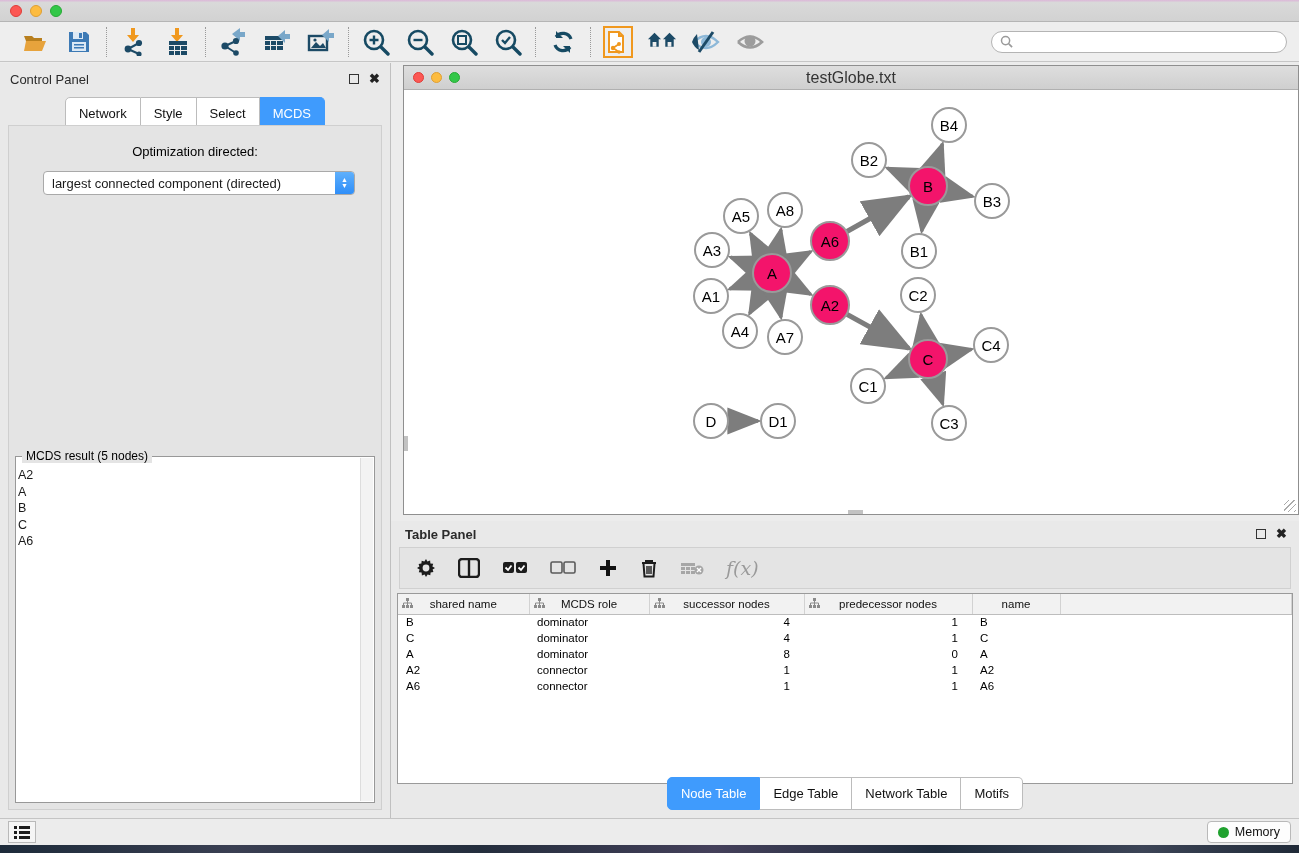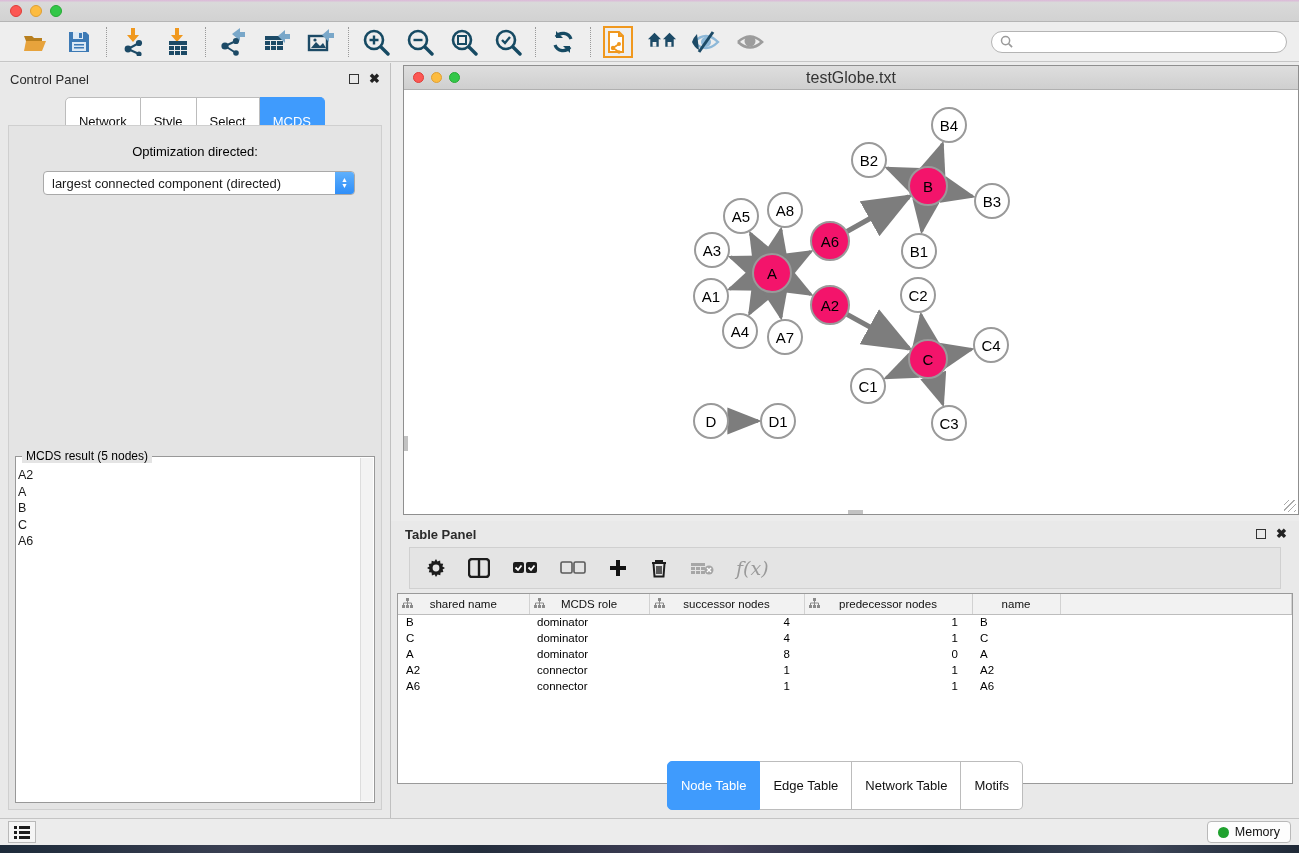--- a/index.html
+++ b/index.html
@@ -31,21 +31,21 @@
   .main { position:absolute; top:63px; left:0; right:0; bottom:35px; display:flex; }
 
   
   .control-panel { width:391px; background:#e9e9e9; border-right:1px solid #c0c0c0; position:relative; padding-top:4px; }
   .panel-header { height:24px; display:flex; align-items:center; padding:0 10px; font-size:13px; color:#2b2b2b; }
   .panel-header .ph-title { flex:1; }
   .ph-btns { display:flex; gap:10px; align-items:center; }
   .float-btn { width:10px; height:10px; border:1.5px solid #333; background:transparent; }
   .close-btn { font-size:13px; font-weight:bold; color:#222; line-height:10px; }
   .cp-tabs { display:flex; justify-content:center; margin:6px 0 4px 0; }
-  .seg-tab { background:#fff; border:1px solid #bcbcbc; border-left:none; padding:16px 13px; font-size:13px; color:#111; }
+  .seg-tab { background:#fff; border:1px solid #bcbcbc; border-left:none; padding:8px 13px; font-size:13px; color:#111; }
   .seg-tab:first-child { border-left:1px solid #bcbcbc; border-radius:5px 0 0 5px; }
   .seg-tab:last-child { border-radius:0 5px 5px 0; }
   .seg-tab.active { background:#3f9bfd; border-color:#3f9bfd; color:#fff; }
   .cp-body { position:absolute; top:62px; bottom:8px; left:8px; right:8px; background:#e4e4e4; border:1px solid #cfcfcf; }
   .opt-label { text-align:center; font-size:13px; margin-top:18px; color:#000; }
   .select-wrap { margin:12px 26px 0 34px; height:24px; background:#fff; border:1px solid #a9a9a9; border-radius:4px;
     display:flex; align-items:center; position:relative; }
   .select-wrap .sel-text { flex:1; font-size:13px; padding-left:8px; white-space:nowrap; overflow:hidden; }
   .sel-stepper { width:19px; height:22px; background:linear-gradient(#5fb0fc,#2f8ef8); border-radius:0 3px 3px 0;
     display:flex; flex-direction:column; align-items:center; justify-content:center; color:#fff; font-size:7px; line-height:6px; }
@@ -69,21 +69,21 @@
   .net-canvas { position:absolute; top:25px; left:0; right:0; bottom:0; background:#fff; overflow:hidden; }
   .resize-grip { position:absolute; right:2px; bottom:2px; width:12px; height:12px;
     background:repeating-linear-gradient(135deg, transparent 0 3px, #aaa 3px 4px); }
   .vscroll-mark { position:absolute; left:0; top:345px; width:4px; height:15px; background:#c2c2c2; }
   .hscroll-mark { position:absolute; left:444px; bottom:0; width:15px; height:4px; background:#c2c2c2; }
 
   
   .table-panel { position:absolute; left:0; top:458px; right:0; bottom:0; background:#e9e9e9; }
   .tp-header { height:26px; display:flex; align-items:center; padding:0 12px 0 14px; font-size:13px; color:#2b2b2b; }
   .tp-header .ph-title { flex:1;font-weight:bold; }
-  .tp-toolbar { height:42px; background:#e4e4e4; border:1px solid #d0d0d0; margin:0 18px; display:flex; align-items:center; gap:22px; padding:0 16px; }
+  .tp-toolbar { height:42px; background:#e4e4e4; border:1px solid #d0d0d0; margin:0 8px; display:flex; align-items:center; gap:22px; padding:0 16px; }
   .tp-icon { display:flex; align-items:center; justify-content:center; }
   .fx-label { font-family:"DejaVu Serif", serif; font-style:italic; font-size:19px; color:#9a9a9a; }
   .tp-tablewrap { position:absolute; left:6px; right:6px; top:72px; bottom:34px; background:#fff; border:1px solid #9a9a9a; overflow:hidden; }
   table.datatable { border-collapse:collapse; width:100%; table-layout:fixed; }
   .datatable th { height:20px; background:#f2f2f2; border-right:1px solid #d2d2d2; border-bottom:1px solid #bdbdbd;
     font-size:11.5px; font-weight:normal; color:#111; position:relative; }
   .datatable th .th-inner { display:flex; align-items:center; justify-content:center; gap:4px; }
   .datatable th .th-sort { position:absolute; left:4px; top:4px; }
   .datatable td { font-size:11.5px; height:16px; padding:0 8px; color:#000; white-space:nowrap; overflow:hidden; }
   .datatable td.num { text-align:right; padding-right:14px; }

